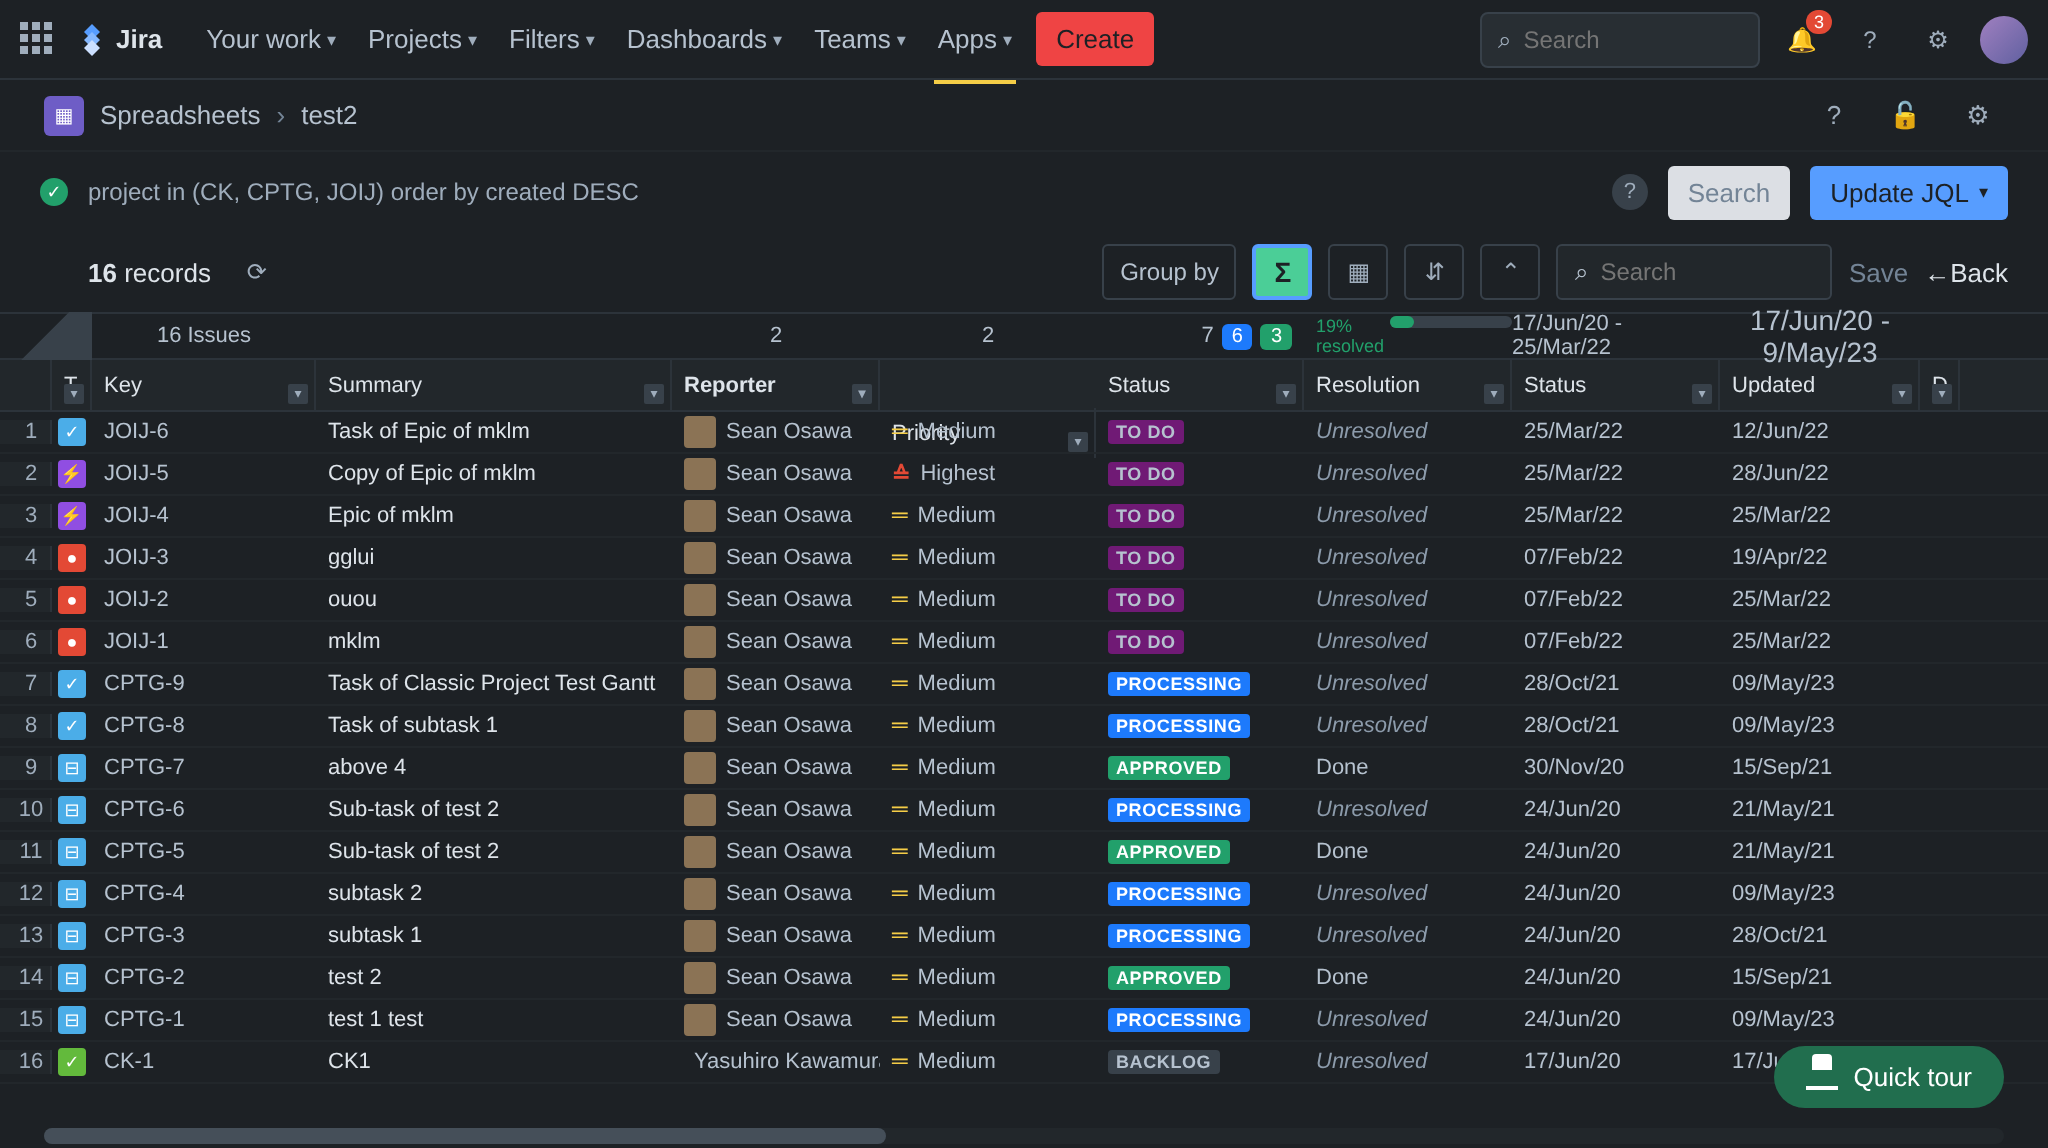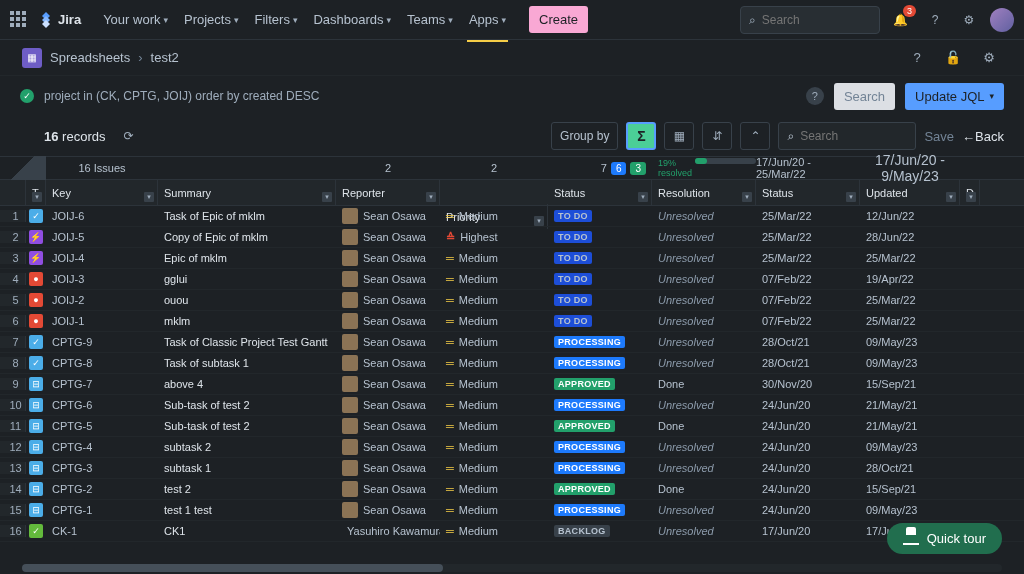--- a/index.html
+++ b/index.html
@@ -7,21 +7,21 @@
 
   
   .topnav { height: 40px; background: #1d2125; display: flex; align-items: center; padding: 0 10px; border-bottom: 1px solid #2c333a; }
   .app-icon { width: 18px; height: 18px; display: grid; grid-template-columns: repeat(3,4px); grid-auto-rows: 4px; gap: 2px; margin-right: 10px;}
   .app-icon span { background: #9fadbc; width: 4px; height: 4px; }
   .jira-logo { display: flex; align-items: center; color: #dee4ea; font-weight: 600; font-size: 13px; margin-right: 16px; }
   .jira-logo svg { margin-right: 4px; }
   .nav-items { display: flex; gap: 4px; }
   .nav-item { color: #b6c2cf; padding: 6px 6px; cursor: pointer; font-size: 13px; display: flex; align-items: center; }
   .nav-item .chev { margin-left: 3px; font-size: 9px; color: #9fadbc; }
-  .create-btn { background: #f9a8d4; color: #1d2125; border: none; padding: 6px 10px; border-radius: 3px; font-size: 13px; font-weight: 500; margin-left: 17px; cursor: pointer; }
+  .create-btn { background: #ef4444; color: #1d2125; border: none; padding: 6px 10px; border-radius: 3px; font-size: 13px; font-weight: 500; margin-left: 6px; cursor: pointer; }
   .apps-underline { position: relative; }
   .apps-underline::after { content: ""; position: absolute; bottom: -9px; left: 4px; right: 4px; height: 2px; background: #f5cd47; }
   .nav-right { margin-left: auto; display: flex; align-items: center; gap: 8px; }
   .search-box { background: #282e33; border: 1px solid #38414a; border-radius: 4px; height: 28px; width: 140px; display: flex; align-items: center; padding: 0 8px; color: #9fadbc; }
   .search-box input { background: transparent; border: none; outline: none; color: #dee4ea; font-size: 12px; margin-left: 6px; width: 100%; }
   .icon-btn { width: 26px; height: 26px; display:flex; align-items:center; justify-content:center; color:#9fadbc; cursor:pointer; position:relative;}
   .badge { position:absolute; top:-2px; right:-2px; background:#e34935; color:#fff; border-radius:8px; font-size:9px; padding:0 4px; line-height:12px;}
   .avatar { width: 24px; height: 24px; border-radius: 50%; background: linear-gradient(135deg,#a080c0,#6060a0); }
 
   
@@ -75,21 +75,21 @@
   .typ-ic { width:14px; height:14px; border-radius:2px; display:flex; align-items:center; justify-content:center; font-size:9px; color:#fff;}
   .t-task { background:#4bade8;} .t-epic{background:#904ee2;} .t-bug{background:#e34935;} .t-sub{background:#4bade8;} .t-story{background:#63ba3c;}
   .key { width:112px; color:#b6c2cf;}
   .sum { width:178px; color:#dee4ea;}
   .rep { width:104px;}
   .rep .av { width:16px; height:16px; border-radius:2px; background:#8b7355; margin-right:5px;}
   .pri { width:108px;}
   .pri-ic { margin-right:5px; font-weight:700;}
   .sta { width:104px;}
   .status-tag { font-size:9px; padding:1px 4px; border-radius:2px; font-weight:600; letter-spacing:0.3px;}
-  .st-todo { background:#1d4ed8; color:#b6c2cf;text-align:right;}
+  .st-todo { background:#701a75; color:#b6c2cf;text-align:right;}
   .st-proc { background:#1d7afc; color:#fff;}
   .st-appr { background:#22a06b; color:#fff;}
   .st-back { background:#38414a; color:#b6c2cf;}
   .res { width:104px; font-style:italic; color:#8c9bab;}
   .res.done { font-style:normal; color:#b6c2cf;}
   .crt { width:104px;}
   .upd { width:100px;}
   .due { width:20px;}
 
   
@@ -213,21 +213,21 @@
       <span class="dd">▾</span>
     </div>
     <div class="cell" style="width: 112px;">
       <span>Key</span>
       <span class="dd">▾</span>
     </div>
     <div class="cell" style="width: 178px;">
       <span>Summary</span>
       <span class="dd">▾</span>
     </div>
-    <div class="cell" style="width: 104px;">
+    <div class="cell" style="width: 104px; font-weight: bold;">
       <span>Reporter</span>
       <span class="dd">▾</span>
     </div>
     <div class="cell" style="width: 108px; margin-top: 48px;">
       <span>Priority</span>
       <span class="dd">▾</span>
     </div>
     <div class="cell" style="width: 104px;">
       <span>Status</span>
       <span class="dd">▾</span>

